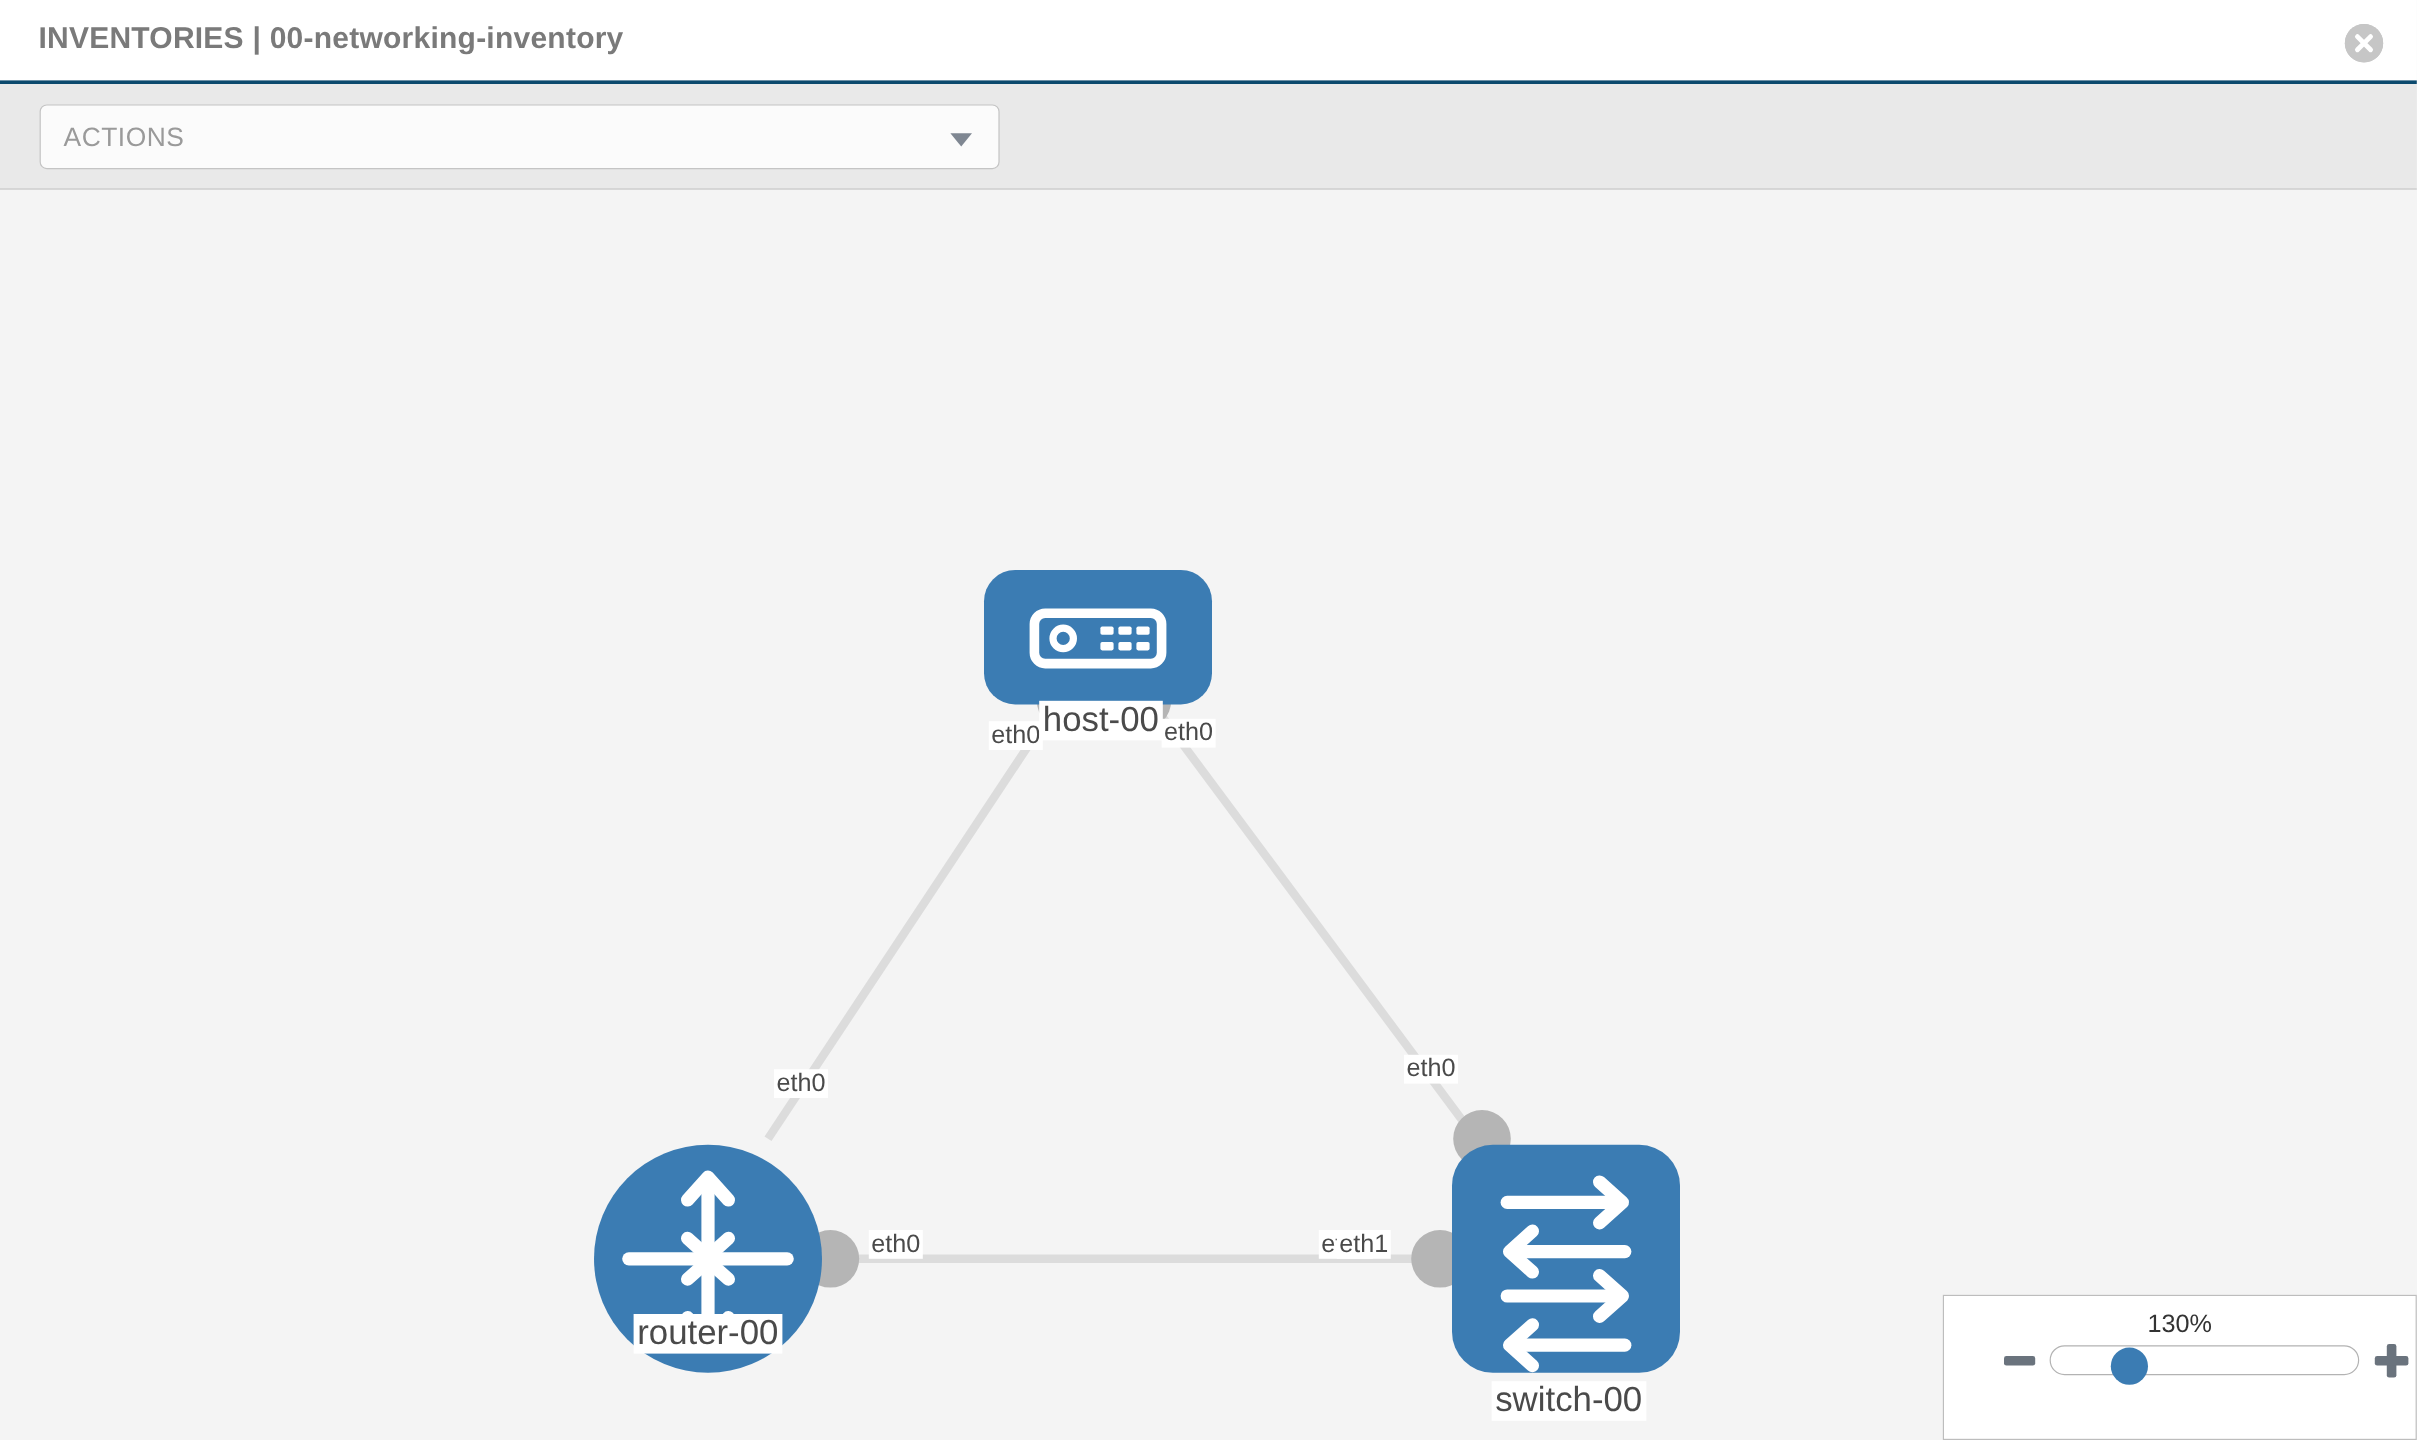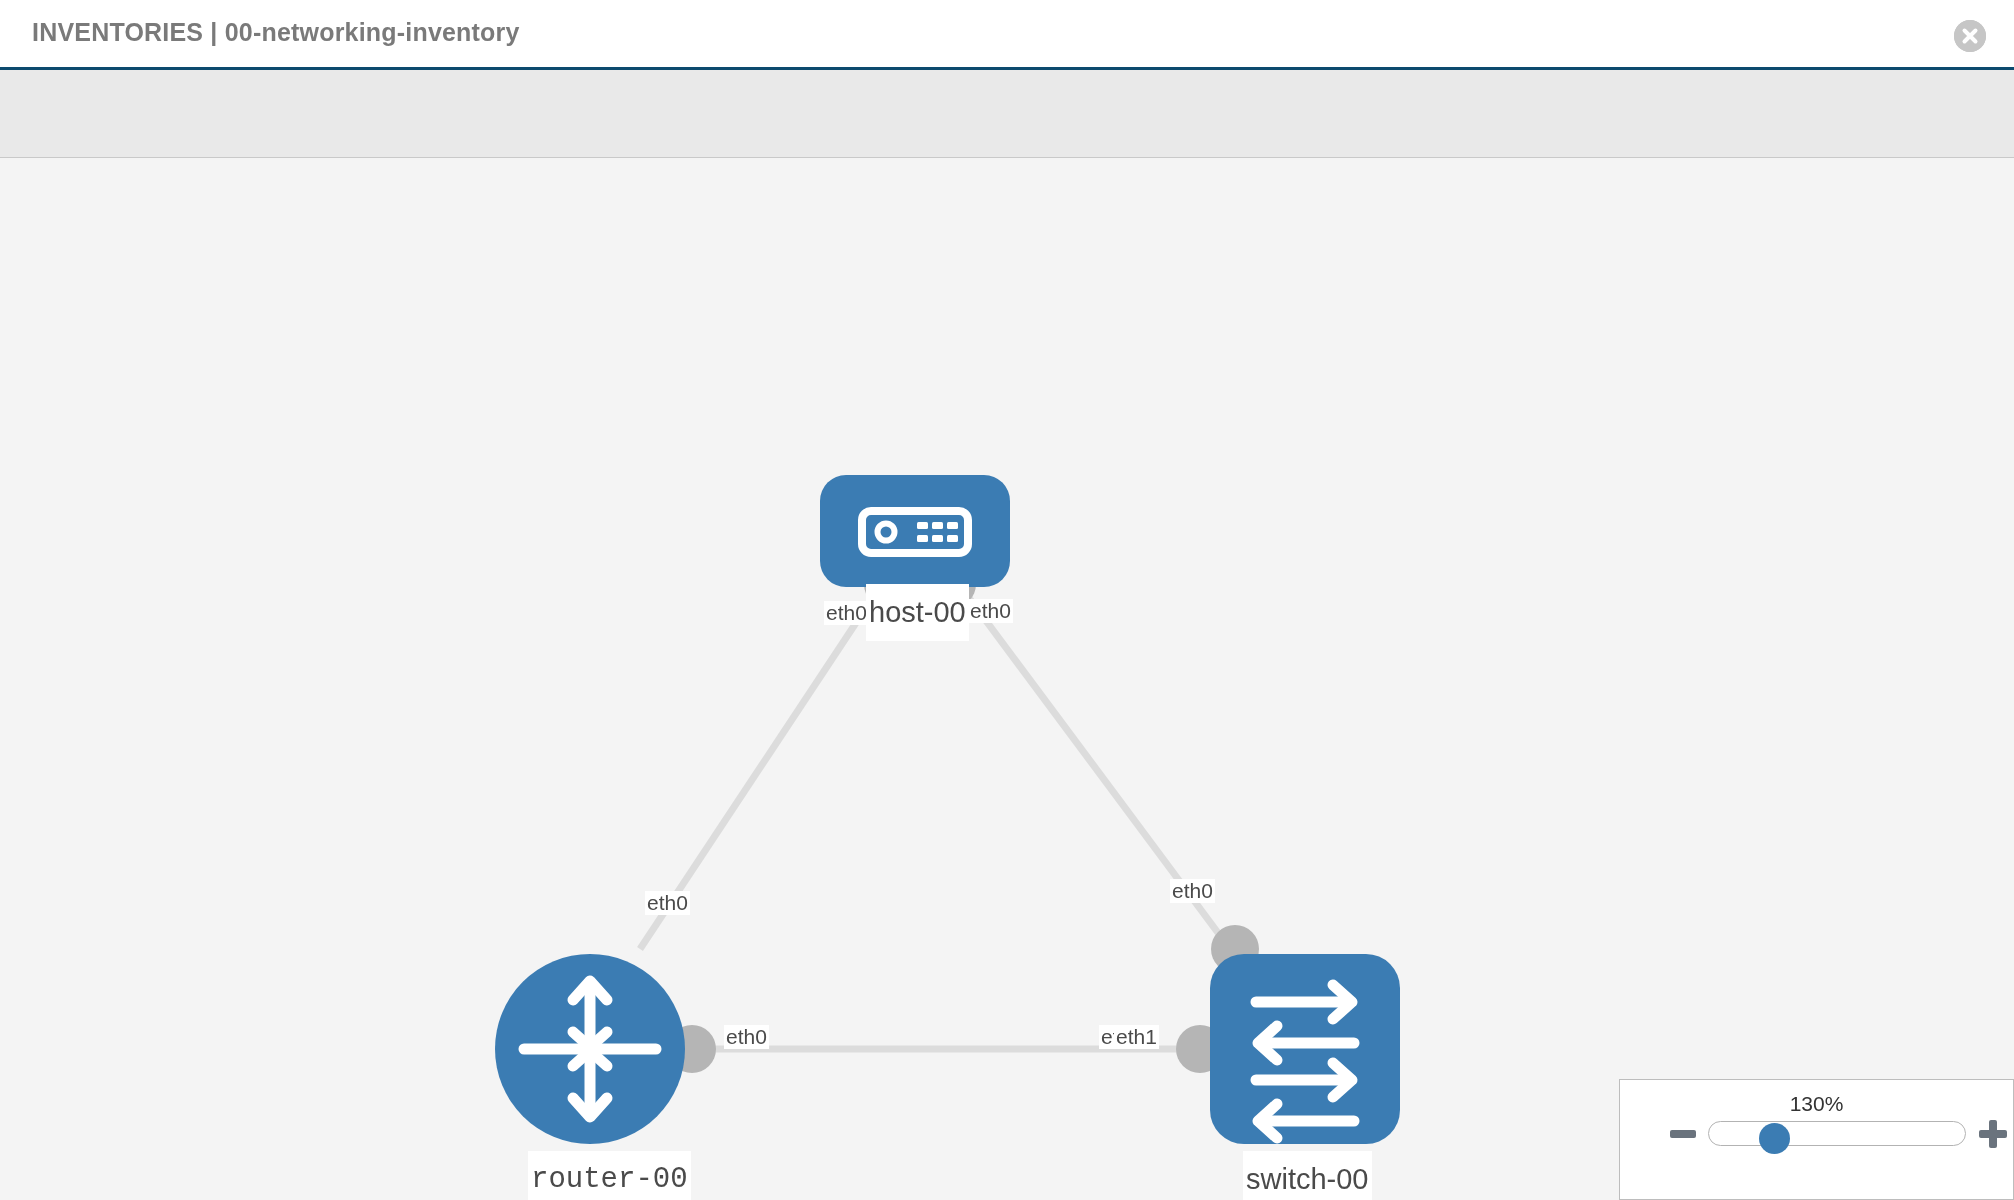--- a/index.html
+++ b/index.html
@@ -132,21 +132,21 @@
     color: #4a4a4a;
     background: #ffffff;
     padding: 0 2px;
     white-space: nowrap;
   }
   .node-label {
     position: absolute;
     font-size: 29px;
     color: #4a4a4a;
     background: #ffffff;
-    padding: 12px 3px;
+    padding: 0 3px;
     white-space: nowrap;
   }
 
   
   .zoom-panel {
     position: absolute;
     left: 1619px;
     top: 1079px;
     width: 395px;
     height: 121px;
@@ -217,20 +217,24 @@
   <div class="close-btn">
     <svg width="32" height="32" viewBox="0 0 32 32">
       <circle cx="16" cy="16" r="16" fill="#c6c6c6"></circle>
       <path d="M10.5 10.5 L21.5 21.5 M21.5 10.5 L10.5 21.5" stroke="#ffffff" stroke-width="4" stroke-linecap="round"></path>
     </svg>
   </div>
 </div>
 
 <div class="toolbar">
 
+  <div class="actions-select">
+    <span class="actions-label">ACTIONS</span>
+    <span class="caret"></span>
+  </div>
 
   <div class="tool-icon wrench">
     <svg width="44" height="44" viewBox="0 0 44 44">
       <path d="M29.5 7.5 a10.5 10.5 0 0 0 -11.4 16.6 L8.5 33.7 a2.8 2.8 0 0 0 0 4 l1.6 1.6 a2.8 2.8 0 0 0 4 0 l9.6 -9.6 A10.5 10.5 0 0 0 36.5 17 l-6.3 6.3 -5.5 -1.3 -1.3 -5.5 Z" fill="#8b8f94"></path>
     </svg>
   </div>
 
   <div class="tool-icon key">
     <svg width="44" height="44" viewBox="0 0 44 44">
       <circle cx="17" cy="17" r="9.5" fill="none" stroke="#8b8f94" stroke-width="4.2"></circle>
@@ -316,21 +320,21 @@
 
   <div class="edge-label" style="left:824px; top:442px;">eth0</div>
   <div class="edge-label" style="left:968px; top:440px;">eth0</div>
   <div class="edge-label" style="left:645px; top:732px;">eth0</div>
   <div class="edge-label" style="left:1170px; top:720px;">eth0</div>
   <div class="edge-label" style="left:724px; top:866px;">eth0</div>
   <div class="edge-label" style="left:1099px; top:866px;">eth0</div>
   <div class="edge-label" style="left:1114px; top:866px;">eth1</div>
 
   <div class="node-label" style="left:866px; top:425px;">host-00</div>
-  <div class="node-label" style="left:528px; top:992px;font-family:Liberation Mono, monospace;">router-00</div>
+  <div class="node-label" style="left:528px; top:936px;">router-00</div>
   <div class="node-label" style="left:1243px; top:992px;">switch-00</div>
 
 </div>
 
 <div class="zoom-panel">
   <div class="zoom-pct">130%</div>
   <div class="zoom-minus"></div>
   <div class="zoom-track"></div>
   <div class="zoom-thumb"></div>
   <div class="zoom-plus"></div>

